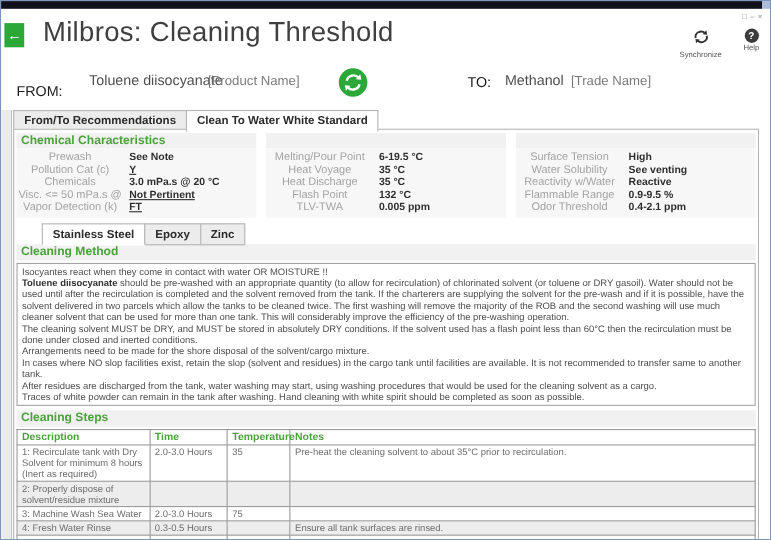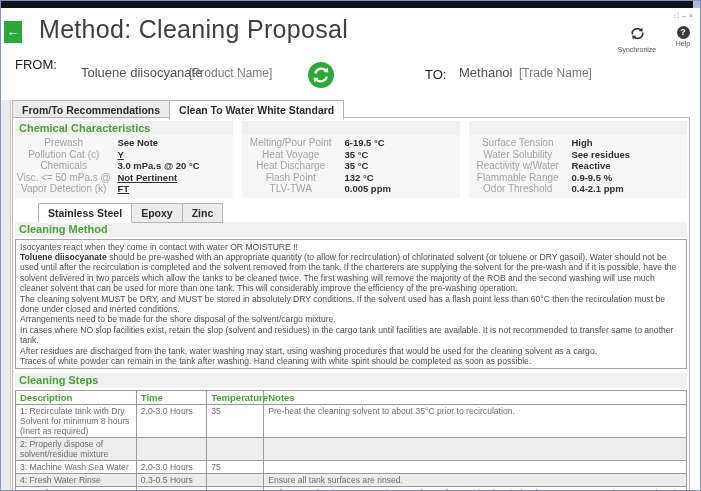--- a/index.html
+++ b/index.html
@@ -71,37 +71,37 @@
 <div class="app">
   <div class="titlebar"></div>
   <div class="titlebar-end"></div>
   <div class="win-controls">
     <span>□</span><span>–</span><span>×</span>
   </div>
 
   <div class="back-btn">
     <span>←</span>
   </div>
-  <div class="app-title">Method: Cleaning Proposal</div>
+  <div class="app-title">Milbros: Cleaning Threshold</div>
 
   <div class="tool-btn sync-btn">
     <svg width="17" height="15" viewBox="0 0 17 15">
       <path d="M3.5 8.5 A5 4.6 0 0 1 12 4.2" stroke="#333" stroke-width="1.7" fill="none"></path>
       <polygon points="13.8,5.6 9.8,5.2 13.2,1.6" fill="#333"></polygon>
       <path d="M13.5 6.5 A5 4.6 0 0 1 5 10.8" stroke="#333" stroke-width="1.7" fill="none"></path>
       <polygon points="3.2,9.4 7.2,9.8 3.8,13.4" fill="#333"></polygon>
     </svg>
     <div class="lbl">Synchronize</div>
   </div>
   <div class="tool-btn help-btn">
     <div class="help-circle">?</div>
     <div class="lbl">Help</div>
   </div>
 
-  <div class="route-label" style="left:14px;top:56px;">FROM:</div>
+  <div class="route-label" style="left:14px;top:74px;">FROM:</div>
   <div class="route-name" style="left:80px;top:64px;">Toluene diisocyanate</div>
   <div class="route-type" style="left:188px;top:65px;">[Product Name]</div>
 
   <svg class="swap-icon" viewBox="0 0 28 28">
     <circle cx="14" cy="14" r="13" fill="#2ca839"></circle>
     <path d="M8.2 12.5 A6.3 6 0 0 1 19 9.5" stroke="#fff" stroke-width="2.2" fill="none"></path>
     <polygon points="21.5,11.5 16.5,11 20.5,6.5" fill="#fff"></polygon>
     <path d="M19.8 15.5 A6.3 6 0 0 1 9 18.5" stroke="#fff" stroke-width="2.2" fill="none"></path>
     <polygon points="6.5,16.5 11.5,17 7.5,21.5" fill="#fff"></polygon>
   </svg>
@@ -175,21 +175,21 @@
       <div class="chem-col">
         <div class="chem-band"></div>
         <div class="chem-body">
 
         <div class="chem-row">
             <span class="chem-label">Surface Tension</span>
             <span class="chem-value">High</span>
           </div>
             <div class="chem-row">
             <span class="chem-label">Water Solubility</span>
-            <span class="chem-value">See residues</span>
+            <span class="chem-value">See venting</span>
           </div>
             <div class="chem-row">
             <span class="chem-label">Reactivity w/Water</span>
             <span class="chem-value">Reactive</span>
           </div>
             <div class="chem-row">
             <span class="chem-label">Flammable Range</span>
             <span class="chem-value">0.9-9.5 %</span>
           </div>
             <div class="chem-row">

